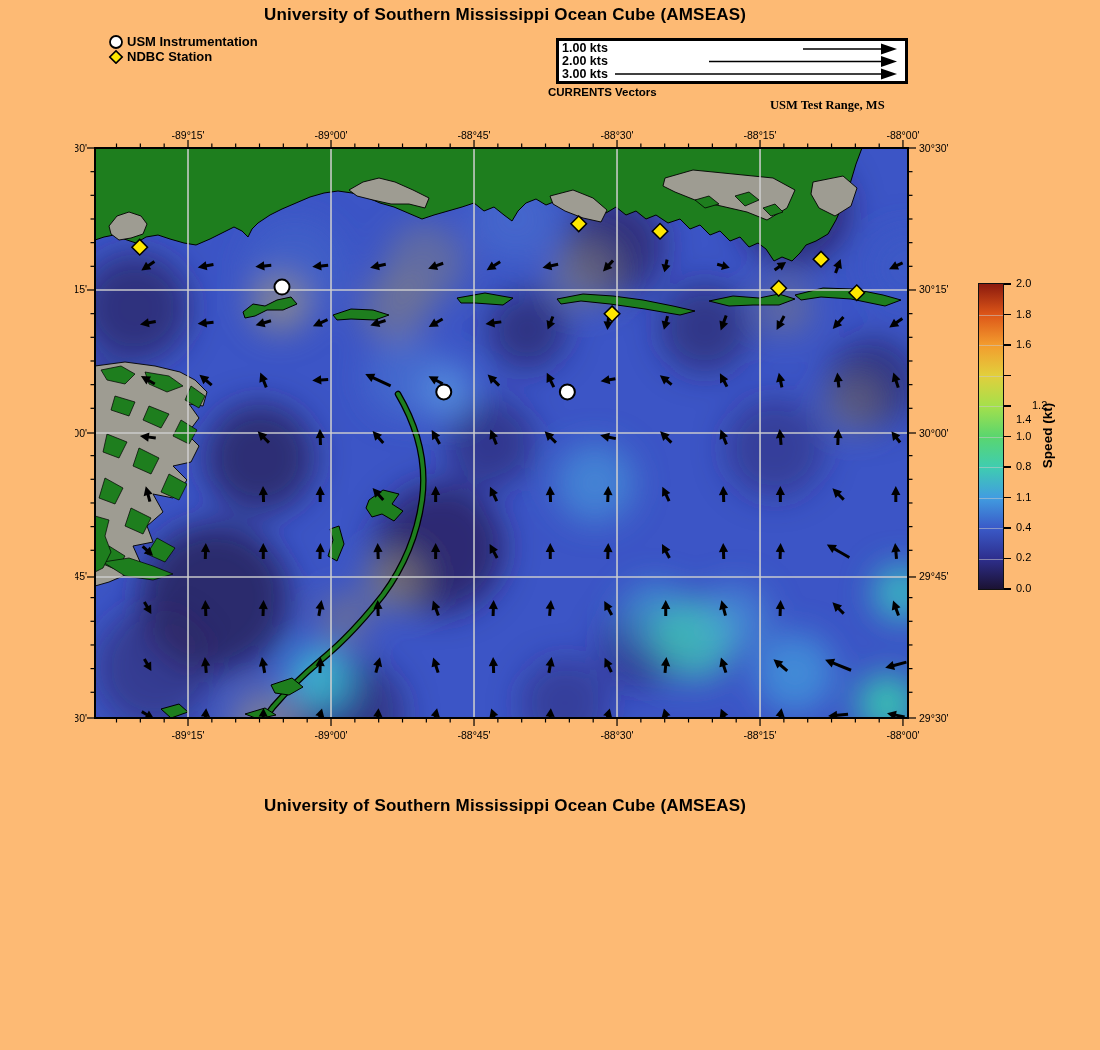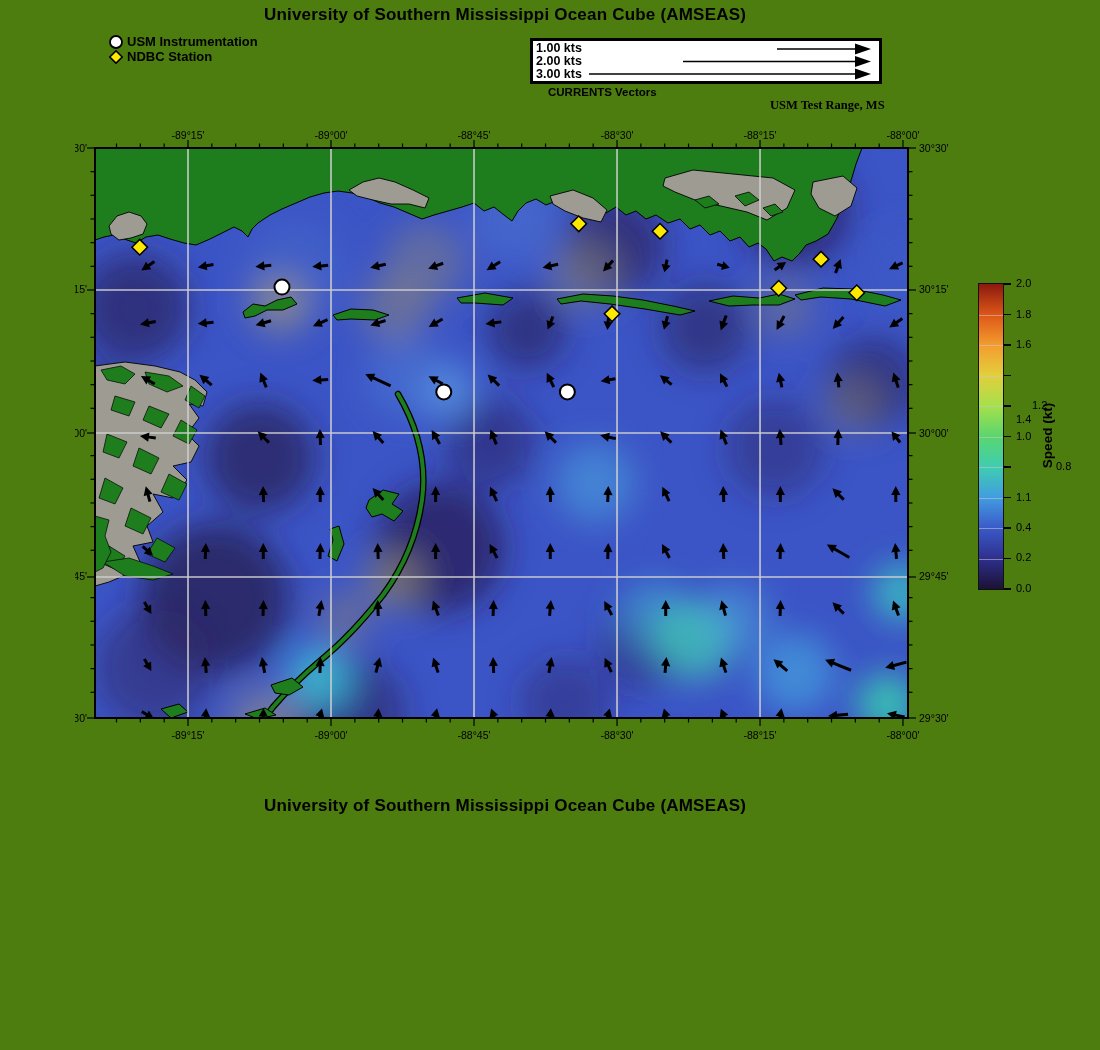--- a/index.html
+++ b/index.html
@@ -1,26 +1,26 @@
 <!DOCTYPE html>
 <html><head>
 <meta charset="utf-8">
 <style>
   html,body{margin:0;padding:0;background:#fff;}
-  .page{position:relative;width:1100px;height:1050px;background:#4d7c0f;
+  .page{position:relative;width:1100px;height:1050px;background:#fdba74;
         font-family:"Liberation Sans",sans-serif;overflow:hidden;color:#000;}
   .abs{position:absolute;}
   .title{width:1010px;left:0;text-align:center;font-weight:bold;font-size:17px;letter-spacing:0.2px;}
   .subtitle{left:95px;width:813px;text-align:center;font-family:"Liberation Serif",serif;
             font-weight:bold;font-size:15.5px;}
   .region{font-family:"Liberation Serif",serif;font-weight:bold;font-size:12.5px;}
   .legend{left:108px;top:34px;}
   .legend-row{display:flex;align-items:flex-end;height:15px;}
   .legend-row span.lbl{font-weight:bold;font-size:13px;margin-left:3px;}
-  .keybox{left:530px;top:38px;width:352px;height:46px;border:3px solid #000;box-sizing:border-box;background:#fff;}
+  .keybox{left:556px;top:38px;width:352px;height:46px;border:3px solid #000;box-sizing:border-box;background:#fff;}
   .keylabel{position:absolute;left:3px;font-weight:bold;font-size:12.5px;line-height:13px;}
   .keycaption{left:548px;top:86px;font-weight:bold;font-size:11.5px;}
   #colorbar{left:978px;top:283px;width:24px;height:305px;border:1.6px solid #111;}
   #cb-ticks{left:1004px;top:284px;width:70px;height:305px;}
   .cb-tick{position:absolute;left:0;width:7px;height:1.5px;background:#000;}
   .cb-lab{position:absolute;left:12px;font-size:11px;}
   .cb-line{position:absolute;left:0;width:100%;height:1px;background:rgba(200,200,200,0.55);}
   #cb-label-wrap{left:1030px;top:283px;width:36px;height:305px;display:flex;align-items:center;justify-content:center;}
   #cb-label-wrap span{transform:rotate(-90deg);white-space:nowrap;font-weight:bold;font-size:13.5px;}
   svg text{font-family:"Liberation Sans",sans-serif;}
@@ -478,21 +478,21 @@
   <div id="cb-ticks" class="abs">
       <div class="cb-tick" style="top: 304.25px;"></div>
       <div class="cb-lab" style="top: 298px;">0.0</div>
       <div class="cb-tick" style="top: 273.75px;"></div>
       <div class="cb-lab" style="top: 267px;">0.2</div>
       <div class="cb-tick" style="top: 243.25px;"></div>
       <div class="cb-lab" style="top: 237px;">0.4</div>
       <div class="cb-tick" style="top: 212.75px;"></div>
       <div class="cb-lab" style="top: 206.5px;">1.1</div>
       <div class="cb-tick" style="top: 182.25px;"></div>
-      <div class="cb-lab" style="top: 176px; margin-left: 40px;">0.8</div>
+      <div class="cb-lab" style="top: 176px;">0.8</div>
       <div class="cb-tick" style="top: 151.75px;"></div>
       <div class="cb-lab" style="top: 145.5px;">1.0</div>
       <div class="cb-tick" style="top: 121.25px;"></div>
       <div class="cb-lab" style="top: 115px; margin-left: 16px;">1.2</div>
       <div class="cb-tick" style="top: 90.75px;"></div>
       <div class="cb-lab" style="top: 84.5px; margin-top: 44px;">1.4</div>
       <div class="cb-tick" style="top: 60.25px;"></div>
       <div class="cb-lab" style="top: 54px;">1.6</div>
       <div class="cb-tick" style="top: 29.75px;"></div>
       <div class="cb-lab" style="top: 23.5px;">1.8</div>

